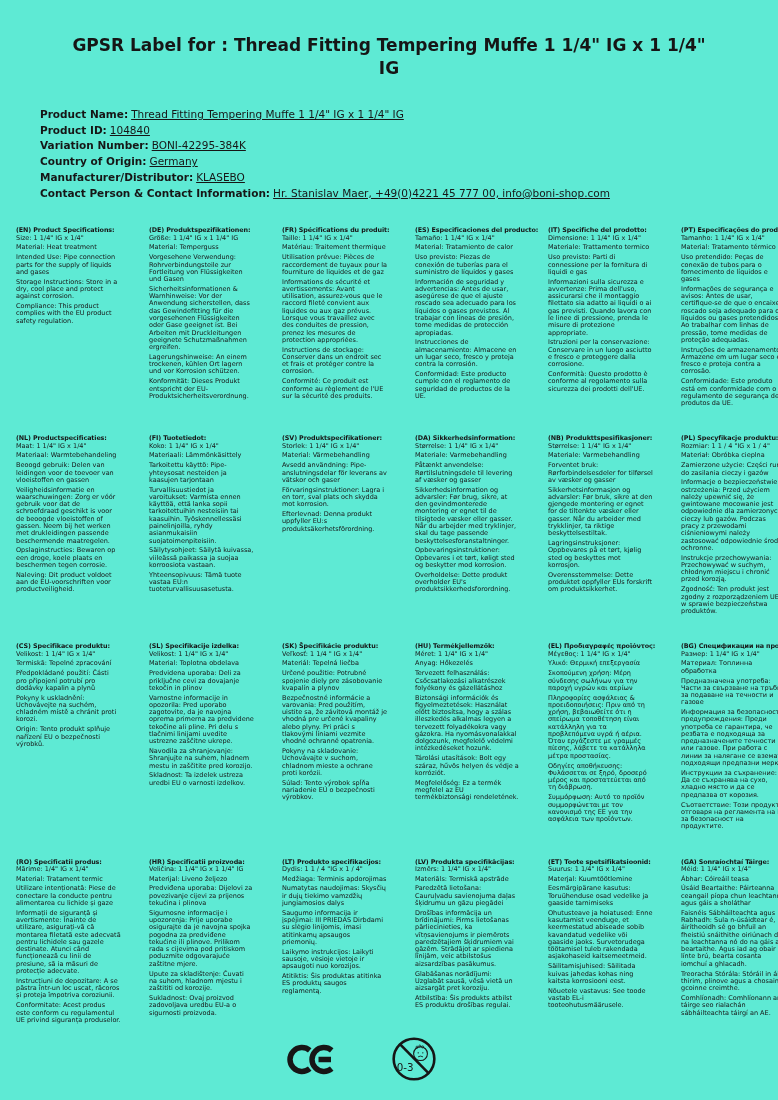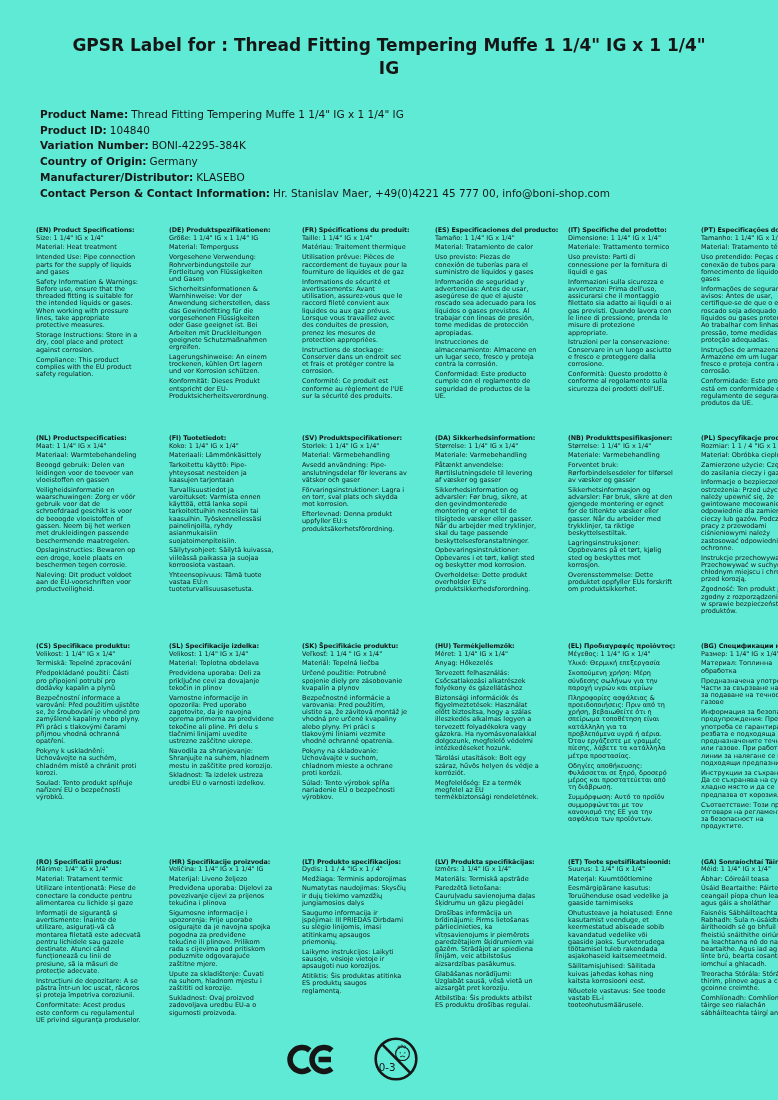--- a/index.html
+++ b/index.html
@@ -19,23 +19,23 @@
     font-size: 17px;
     font-weight: 700;
     line-height: 1.35;
   }
   .product-info {
     margin: 27px 40px 0 40px;
     font-size: 10.5px;
     line-height: 1.5;
   }
   .pi-label { font-weight: 700; }
-  .pi-value { font-weight: 400; margin-left: 3px; }
+  .pi-value { font-weight: 400; margin-left: 3px; text-decoration: underline; }
   .spec-grid {
-    margin: 26px 20px 0 36px;
+    margin: 26px 20px 0 16px;
     display: grid;
     grid-template-columns: repeat(6, 105px);
     column-gap: 16px;
     row-gap: 16px;
     align-items: start;
     gap: 28px;
   }
   .spec-block {
     font-size: 6.5px;
     line-height: 1.12;
@@ -49,21 +49,21 @@
     margin: 0;
   }
   .spec-par { margin: 2.6px 0 0 0; }
   .spec-par.first { margin-top: 0; }
   .footer-symbols {
     position: absolute;
     left: 287px;
     top: 1036px;
     display: flex;
     align-items: center;
-    gap: 34px;
+    gap: 52px;
   }
   .ce-mark svg, .age-warning svg { display: block; }
 </style>
 </head>
 <body>
 
 <div class="page">
 
   <h1 class="title">GPSR Label for : Thread Fitting Tempering Muffe 1 1/4" IG x 1 1/4" IG</h1>
 
@@ -75,21 +75,20 @@
       <div class="pi-row"><span class="pi-label">Manufacturer/Distributor:</span><span class="pi-value">KLASEBO</span></div>
       <div class="pi-row"><span class="pi-label">Contact Person &amp; Contact Information:</span><span class="pi-value">Hr. Stanislav Maer, +49(0)4221 45 777 00, info@boni-shop.com</span></div>
     </div>
 
   <div class="spec-grid">
       <div class="spec-block">
         <div class="spec-heading">(EN) Product Specifications:</div>
         <p class="spec-par first">Size: 1 1/4" IG x 1/4"</p>
         <p class="spec-par">Material: Heat treatment</p>
         <p class="spec-par">Intended Use: Pipe connection parts for the supply of liquids and gases</p>
-        <p class="spec-par">Safety Information &amp; Warnings: Before use, ensure that the threaded fitting is suitable for the intended liquids or gases. When working with pressure lines, take appropriate protective measures.</p>
         <p class="spec-par">Storage Instructions: Store in a dry, cool place and protect against corrosion.</p>
         <p class="spec-par">Compliance: This product complies with the EU product safety regulation.</p>
       </div>
       <div class="spec-block">
         <div class="spec-heading">(DE) Produktspezifikationen:</div>
         <p class="spec-par first">Größe: 1 1/4" IG x 1 1/4" IG</p>
         <p class="spec-par">Material: Temperguss</p>
         <p class="spec-par">Vorgesehene Verwendung: Rohrverbindungsteile zur Fortleitung von Flüssigkeiten und Gasen</p>
         <p class="spec-par">Sicherheitsinformationen &amp; Warnhinweise: Vor der Anwendung sicherstellen, dass das Gewindefitting für die vorgesehenen Flüssigkeiten oder Gase geeignet ist. Bei Arbeiten mit Druckleitungen geeignete Schutzmaßnahmen ergreifen.</p>
         <p class="spec-par">Lagerungshinweise: An einem trockenen, kühlen Ort lagern und vor Korrosion schützen.</p>
@@ -182,23 +181,22 @@
         <p class="spec-par">Zamierzone użycie: Części rur do zasilania cieczy i gazów</p>
         <p class="spec-par">Informacje o bezpieczeństwie i ostrzeżenia: Przed użyciem należy upewnić się, że gwintowane mocowanie jest odpowiednie dla zamierzonych cieczy lub gazów. Podczas pracy z przewodami ciśnieniowymi należy zastosować odpowiednie środki ochronne.</p>
         <p class="spec-par">Instrukcje przechowywania: Przechowywać w suchym, chłodnym miejscu i chronić przed korozją.</p>
         <p class="spec-par">Zgodność: Ten produkt jest zgodny z rozporządzeniem UE w sprawie bezpieczeństwa produktów.</p>
       </div>
       <div class="spec-block">
         <div class="spec-heading">(CS) Specifikace produktu:</div>
         <p class="spec-par first">Velikost: 1 1/4" IG x 1/4"</p>
         <p class="spec-par">Termiskā: Tepelné zpracování</p>
         <p class="spec-par">Předpokládané použití: Části pro připojení potrubí pro dodávky kapalin a plynů</p>
-        <p class="spec-par">Bezpečnostní informace a varování: Před použitím ujistěte se, že šroubování je vhodné pro zamýšlené kapaliny nebo plyny. Při práci s tlakovými čarami přijmou vhodná ochranná opatření.</p>
         <p class="spec-par">Pokyny k uskladnění: Uchovávejte na suchém, chladném místě a chránit proti korozi.</p>
-        <p class="spec-par">Soulad: Tento produkt splňuje nařízení EU o bezpečnosti výrobků.</p>
+        <p class="spec-par">Origin: Tento produkt splňuje nařízení EU o bezpečnosti výrobků.</p>
       </div>
       <div class="spec-block">
         <div class="spec-heading">(SL) Specifikacije izdelka:</div>
         <p class="spec-par first">Velikost: 1 1/4" IG x 1/4"</p>
         <p class="spec-par">Material: Toplotna obdelava</p>
         <p class="spec-par">Predvidena uporaba: Deli za priključne cevi za dovajanje tekočin in plinov</p>
         <p class="spec-par">Varnostne informacije in opozorila: Pred uporabo zagotovite, da je navojna oprema primerna za predvidene tekočine ali pline. Pri delu s tlačnimi linijami uvedite ustrezne zaščitne ukrepe.</p>
         <p class="spec-par">Navodila za shranjevanje: Shranjujte na suhem, hladnem mestu in zaščitite pred korozijo.</p>
         <p class="spec-par">Skladnost: Ta izdelek ustreza uredbi EU o varnosti izdelkov.</p>
       </div>
@@ -241,21 +239,21 @@
       <div class="spec-block">
         <div class="spec-heading">(RO) Specificatii produs:</div>
         <p class="spec-par first">Mărime: 1/4" IG x 1/4"</p>
         <p class="spec-par">Material: Tratament termic</p>
         <p class="spec-par">Utilizare intenționată: Piese de conectare la conducte pentru alimentarea cu lichide și gaze</p>
         <p class="spec-par">Informații de siguranță și avertismente: Înainte de utilizare, asigurați-vă că montarea filetată este adecvată pentru lichidele sau gazele destinate. Atunci când funcționează cu linii de presiune, să ia măsuri de protecție adecvate.</p>
         <p class="spec-par">Instrucțiuni de depozitare: A se păstra într-un loc uscat, răcoros și proteja împotriva coroziunii.</p>
         <p class="spec-par">Conformitate: Acest produs este conform cu regulamentul UE privind siguranța produselor.</p>
       </div>
       <div class="spec-block">
-        <div class="spec-heading">(HR) Specifikacije proizvoda:</div>
+        <div class="spec-heading">(HR) Specificatii proizvoda:</div>
         <p class="spec-par first">Veličina: 1 1/4" IG x 1 1/4" IG</p>
         <p class="spec-par">Materijal: Liveno željezo</p>
         <p class="spec-par">Predviđena uporaba: Dijelovi za povezivanje cijevi za prijenos tekućina i plinova</p>
         <p class="spec-par">Sigurnosne informacije i upozorenja: Prije uporabe osigurajte da je navojna spojka pogodna za predviđene tekućine ili plinove. Prilikom rada s cijevima pod pritiskom poduzmite odgovarajuće zaštitne mjere.</p>
         <p class="spec-par">Upute za skladištenje: Čuvati na suhom, hladnom mjestu i zaštititi od korozije.</p>
         <p class="spec-par">Sukladnost: Ovaj proizvod zadovoljava uredbu EU-a o sigurnosti proizvoda.</p>
       </div>
       <div class="spec-block">
         <div class="spec-heading">(LT) Produkto specifikacijos:</div>
         <p class="spec-par first">Dydis: 1 1 / 4 "IG x 1 / 4"</p>

